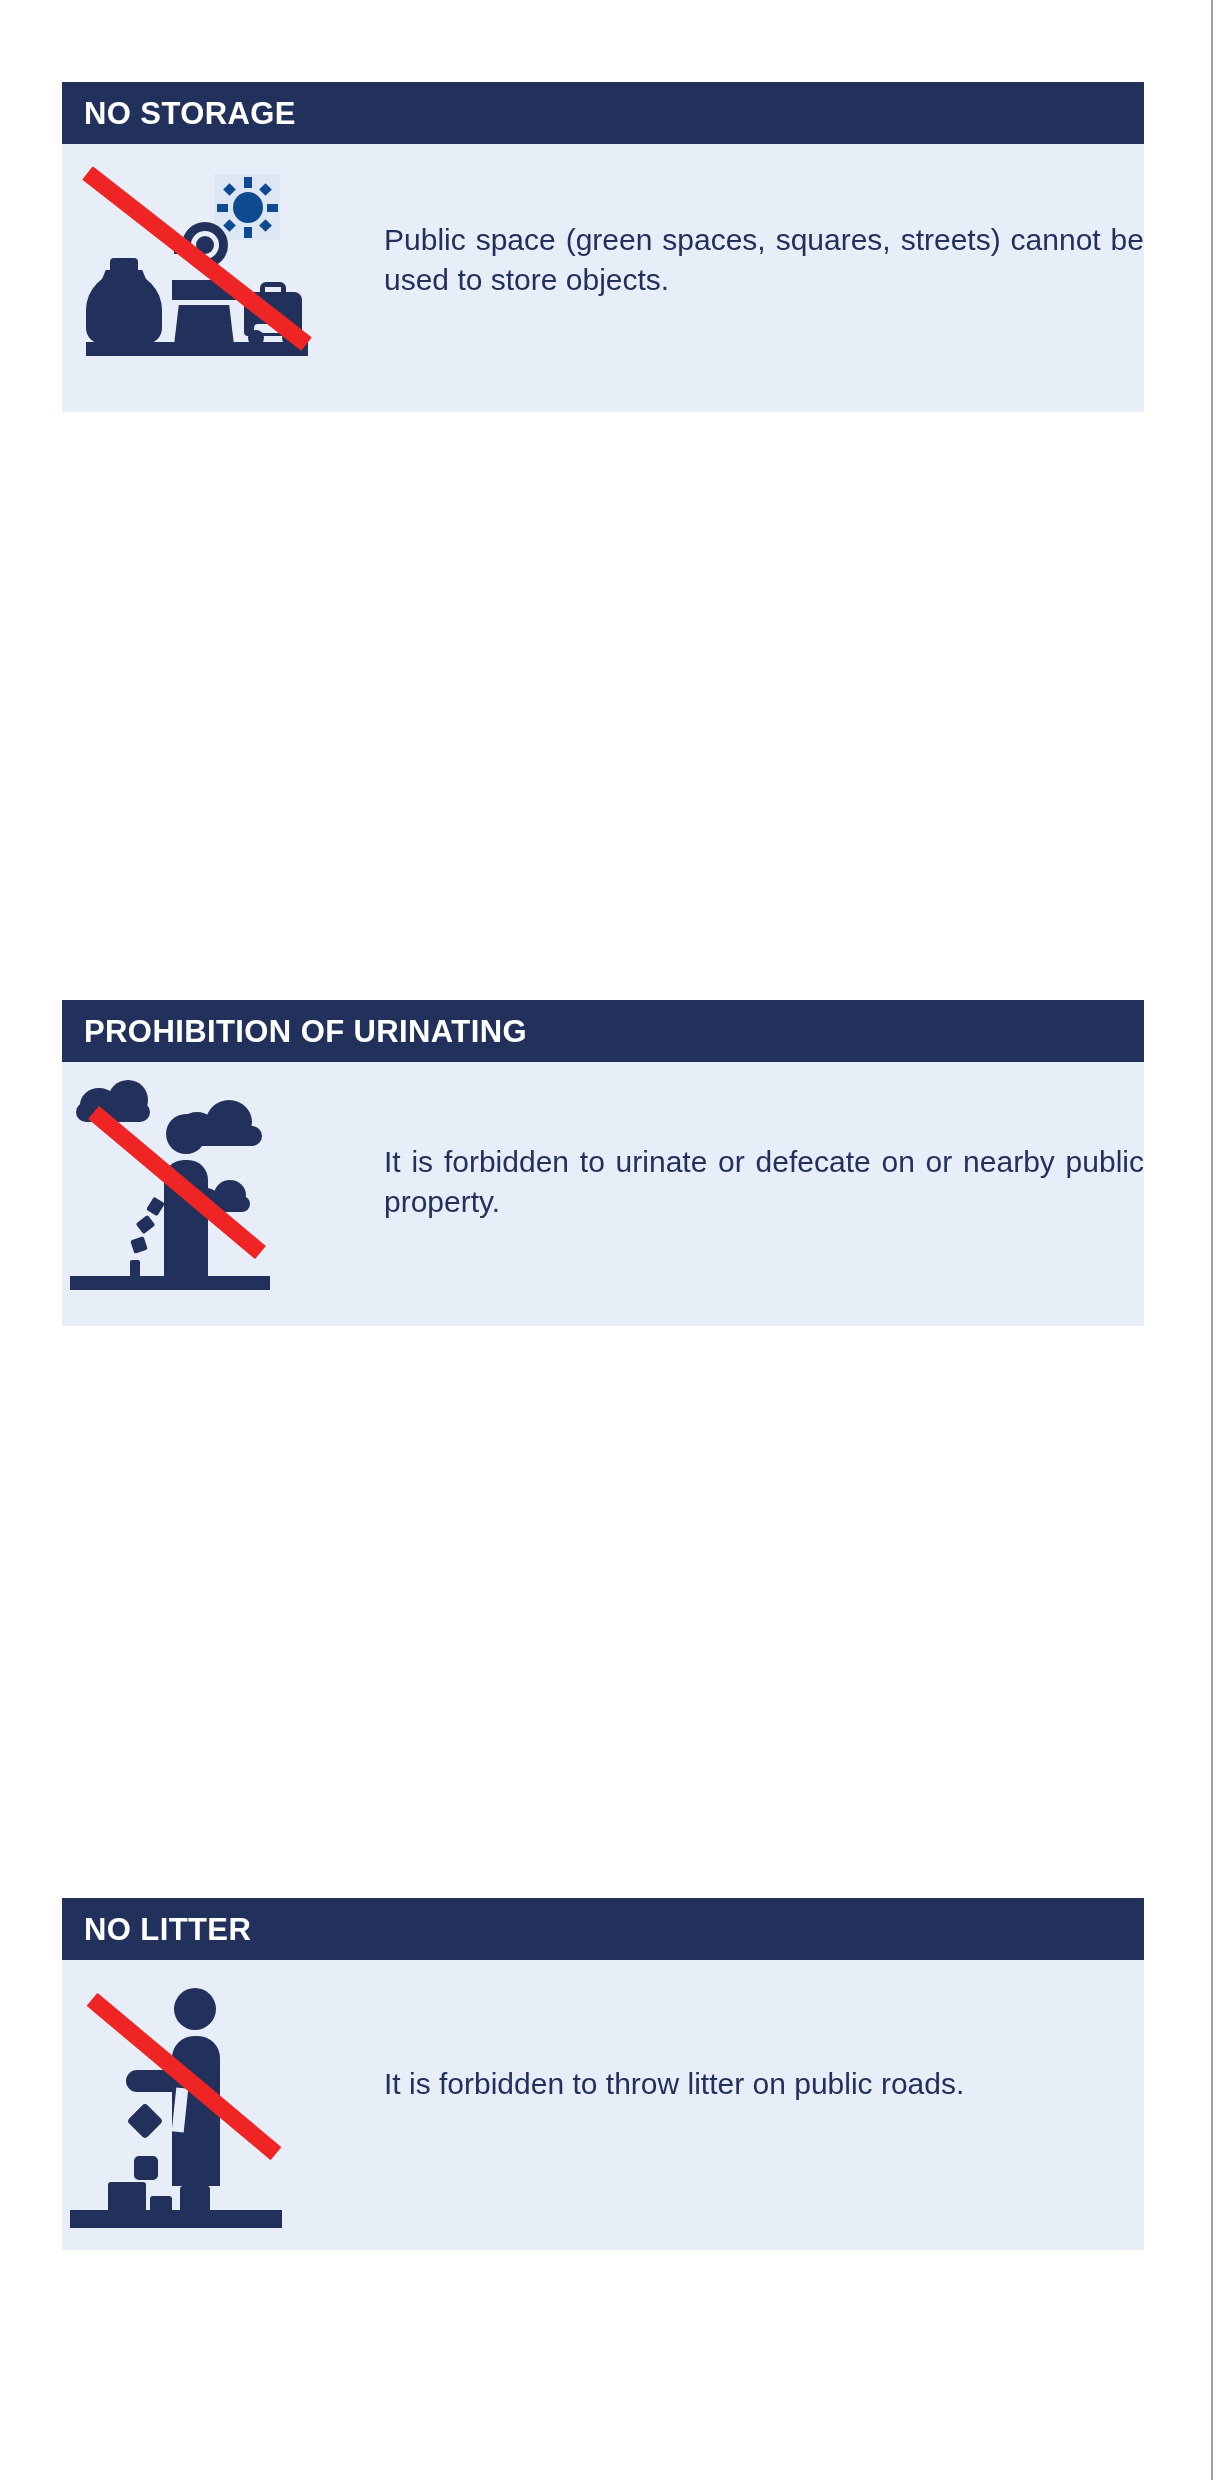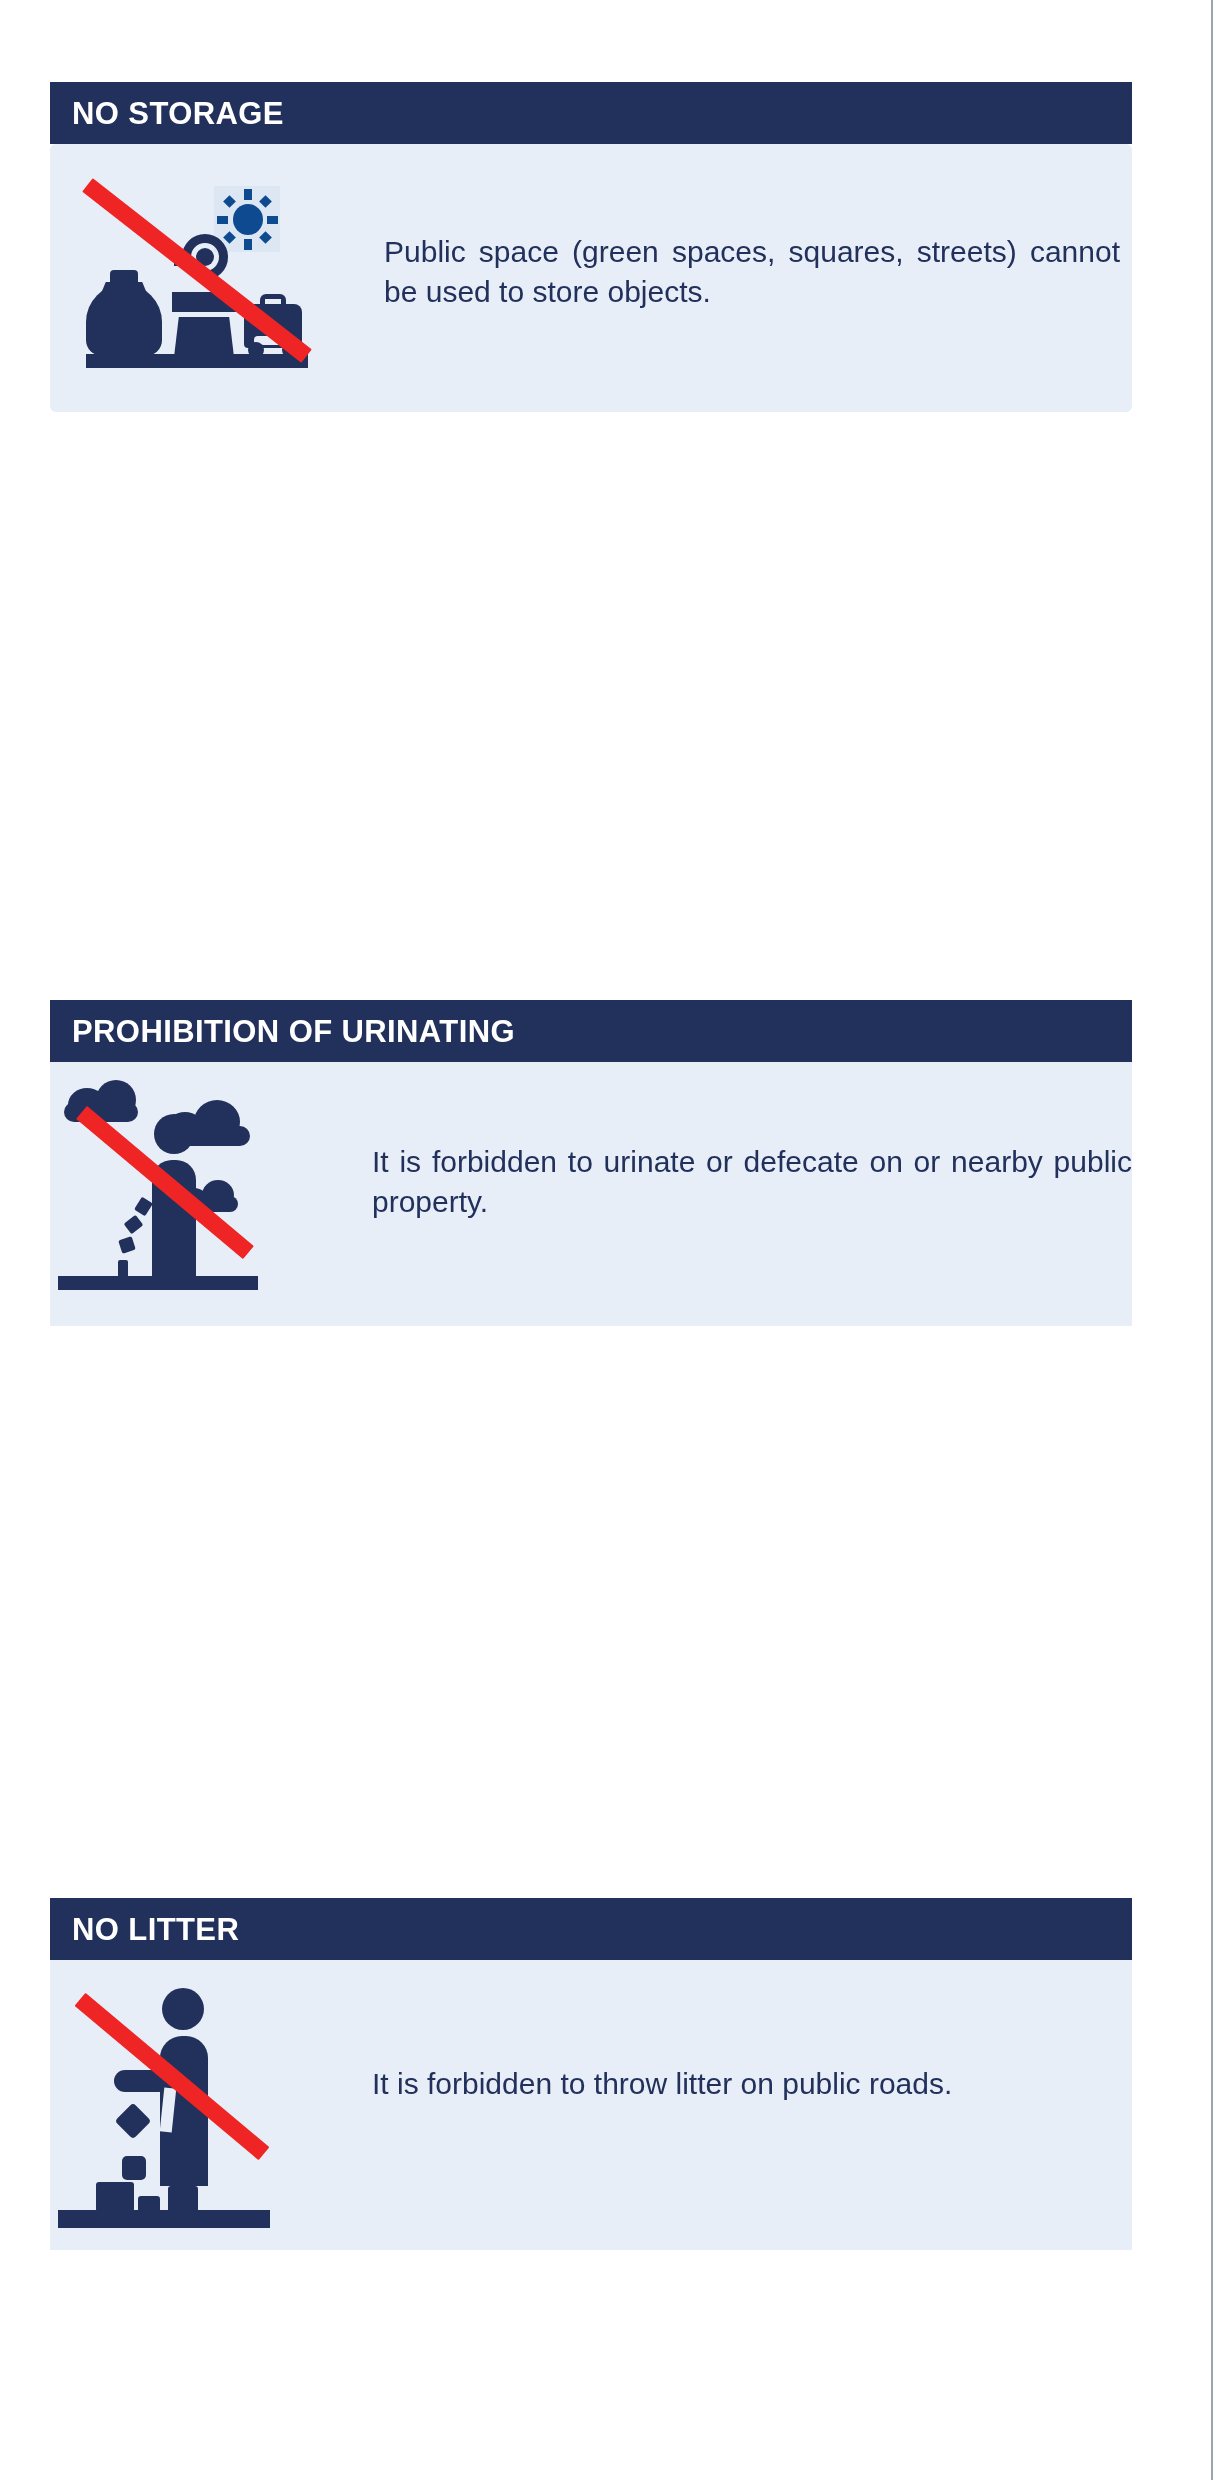--- a/index.html
+++ b/index.html
@@ -25,21 +25,21 @@
     position: absolute;
     top: 0;
     right: 4px;
     width: 2px;
     height: 2480px;
     background: #9aa3b0;
   }
 
   .panel {
     position: absolute;
-    left: 50px;
+    left: 62px;
     width: 1082px;
   }
 
   .panel-header {
     background: #22315c;
     height: 62px;
     display: flex;
     align-items: center;
     padding-left: 22px;
     box-sizing: border-box;
@@ -76,21 +76,21 @@
   .slash {
     position: absolute;
     background: #ef2525;
     transform-origin: 50% 50%;
     border-radius: 1px;
   }
   .ground { position: absolute; background: #22315c; }
 
   
   #panel-storage              { top: 82px; }
-  #panel-storage .panel-body  { height: 268px; padding: 12px; border-radius: 6px; }
+  #panel-storage .panel-body  { height: 268px; padding: 0; }
   #panel-storage .panel-figure{ width: 300px; height: 268px; }
   #panel-storage .panel-text  { margin-left: 22px; margin-top: 76px; width: 396px; }
 
   
   #panel-urinating             { top: 1000px; }
   #panel-urinating .panel-body { height: 264px; }
   #panel-urinating .panel-figure { width: 300px; height: 264px; }
   #panel-urinating .panel-text { margin-left: 22px; margin-top: 80px; width: 396px; }
 
   

